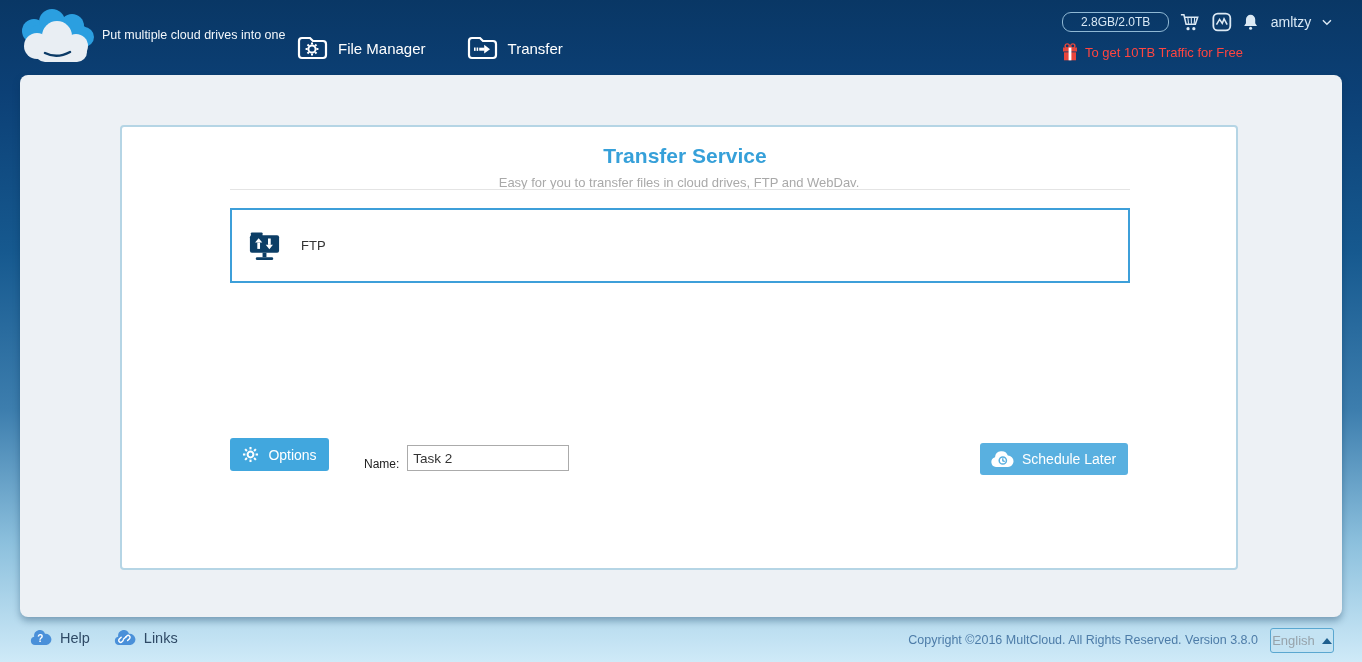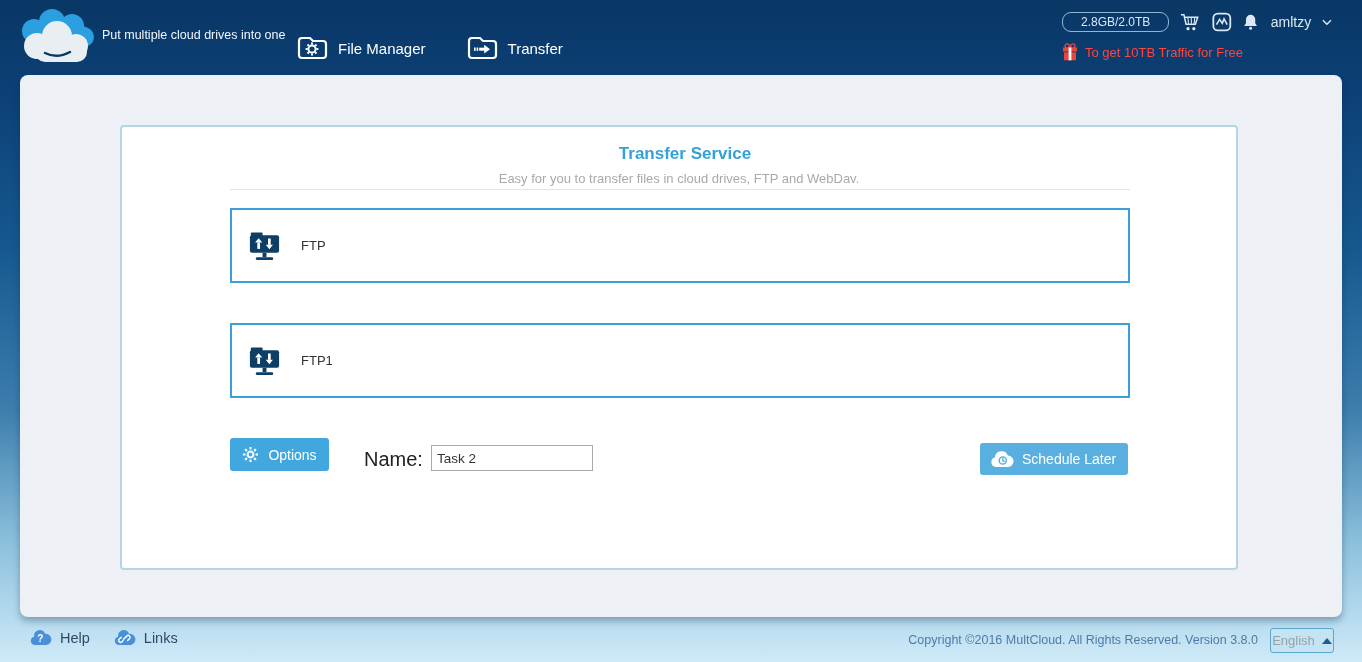--- a/index.html
+++ b/index.html
@@ -21,33 +21,33 @@
   .tr-row1{display:flex;align-items:center;gap:11px;}
   .storagebar{width:118px;height:18px;border:1px solid #8fb8d4;border-radius:9px;
     color:#d8e8f5;font-size:12px;text-align:center;line-height:18px;}
   .uname{color:#d8e8f5;font-size:14px;margin-left:2px;text-align:right;}
   .tr-row2{display:flex;align-items:center;gap:7px;margin-top:10px;}
   .promo-txt{color:#ff4540;font-size:13px;}
   .wrap{position:absolute;left:20px;top:75px;width:1322px;height:542px;
     background:#edf1f5;border-radius:8px;box-shadow:0 4px 7px rgba(5,45,80,.35);}
   .panel{position:absolute;left:100px;top:50px;width:1118px;height:445px;
     background:#fff;border:2px solid #b5d5e5;border-radius:4px;box-sizing:border-box;}
-  .ptitle{margin-top:17px;text-align:center;color:#36a0d9;font-size:17px;font-weight:bold;padding-left:12px;}
+  .ptitle{margin-top:17px;text-align:center;color:#36a0d9;font-size:21px;font-weight:bold;padding-left:12px;}
   .psub{margin-top:7px;text-align:center;color:#a9a9a9;font-size:13px;}
   .pdiv{position:absolute;left:108px;top:62px;width:900px;border-top:1px solid #e4e4e4;}
   .connbox{position:absolute;left:108px;width:900px;height:75px;box-sizing:border-box;
     border:2px solid #3d9fd9;background:#fff;display:flex;align-items:center;cursor:pointer;}
   .connbox .cicon{margin-left:15px;}
   .connbox .clabel{margin-left:19px;font-size:13px;color:#333;}
   .box1{top:81px;} .box2{top:196px;}
   .ctrl-left{position:absolute;left:108px;top:311px;display:flex;align-items:flex-end;}
   .btn-options{width:99px;height:33px;background:#41a7de;border-radius:3px;border:none;
     display:flex;align-items:center;justify-content:center;gap:9px;color:#fff;font-size:14px;cursor:pointer;
     font-family:"Liberation Sans", sans-serif;}
-  .lbl-name{margin-left:35px;font-size:20px;color:#222;}
+  .lbl-name{margin-left:35px;font-size:12px;color:#222;}
   .inp-name{margin-left:8px;width:150px;height:22px;border:1px solid #ababab;font-size:13.5px;
     padding:1px 5px;color:#333;font-family:"Liberation Sans", sans-serif;}
   .ctrl-right{position:absolute;right:108px;top:311px;width:148px;}
   .btn-run{width:148px;height:32px;background:#41a7de;border:none;border-radius:3px;color:#fff;
     font-size:14px;display:flex;align-items:center;cursor:pointer;font-family:"Liberation Sans", sans-serif;}
   .btn-run .ri{margin-left:10px;}
   .btn-run .rl{flex:1;text-align:center;}
   .caret-dn{width:0;height:0;border-left:5px solid transparent;border-right:5px solid transparent;
     border-top:6px solid #fff;margin-right:12px;}
   .btn-sched{margin-top:5px;width:148px;height:32px;background:#59b0e0;border:none;border-radius:3px;
@@ -178,37 +178,20 @@
         <g fill="#fff">
           <polygon points="12,10.5 8.3,15 15.7,15"></polygon>
           <rect x="10.6" y="15" width="2.8" height="6.5"></rect>
           <rect x="21.6" y="10.8" width="2.8" height="6.5"></rect>
           <polygon points="23,21.8 19.3,17.3 26.7,17.3"></polygon>
         </g>
       </svg>
       <span class="clabel">FTP</span>
     </div>
 
-    <div class="connbox box2">
-      <svg class="cicon" width="35" height="35" viewBox="0 0 36 36">
-        <g fill="#0c3e66">
-          <rect x="4" y="4.5" width="12" height="6" rx="1"></rect>
-          <rect x="3" y="7.5" width="30" height="18" rx="2"></rect>
-          <rect x="16" y="25.5" width="4" height="4.5"></rect>
-          <rect x="9" y="30" width="18" height="3" rx="1.5"></rect>
-        </g>
-        <g fill="#fff">
-          <polygon points="12,10.5 8.3,15 15.7,15"></polygon>
-          <rect x="10.6" y="15" width="2.8" height="6.5"></rect>
-          <rect x="21.6" y="10.8" width="2.8" height="6.5"></rect>
-          <polygon points="23,21.8 19.3,17.3 26.7,17.3"></polygon>
-        </g>
-      </svg>
-      <span class="clabel">FTP1</span>
-    </div>
 
     <div class="ctrl-left">
       <button class="btn-options">
         <svg width="17" height="17" viewBox="0 0 18 18">
           <circle cx="9" cy="9" r="3.1" fill="none" stroke="#fff" stroke-width="2.1"></circle>
           <g stroke="#fff" stroke-width="2.2">
             <line x1="9" y1="1" x2="9" y2="3.6"></line>
               <line x1="9" y1="14.4" x2="9" y2="17"></line>
             <line x1="1" y1="9" x2="3.6" y2="9"></line>
               <line x1="14.4" y1="9" x2="17" y2="9"></line>

